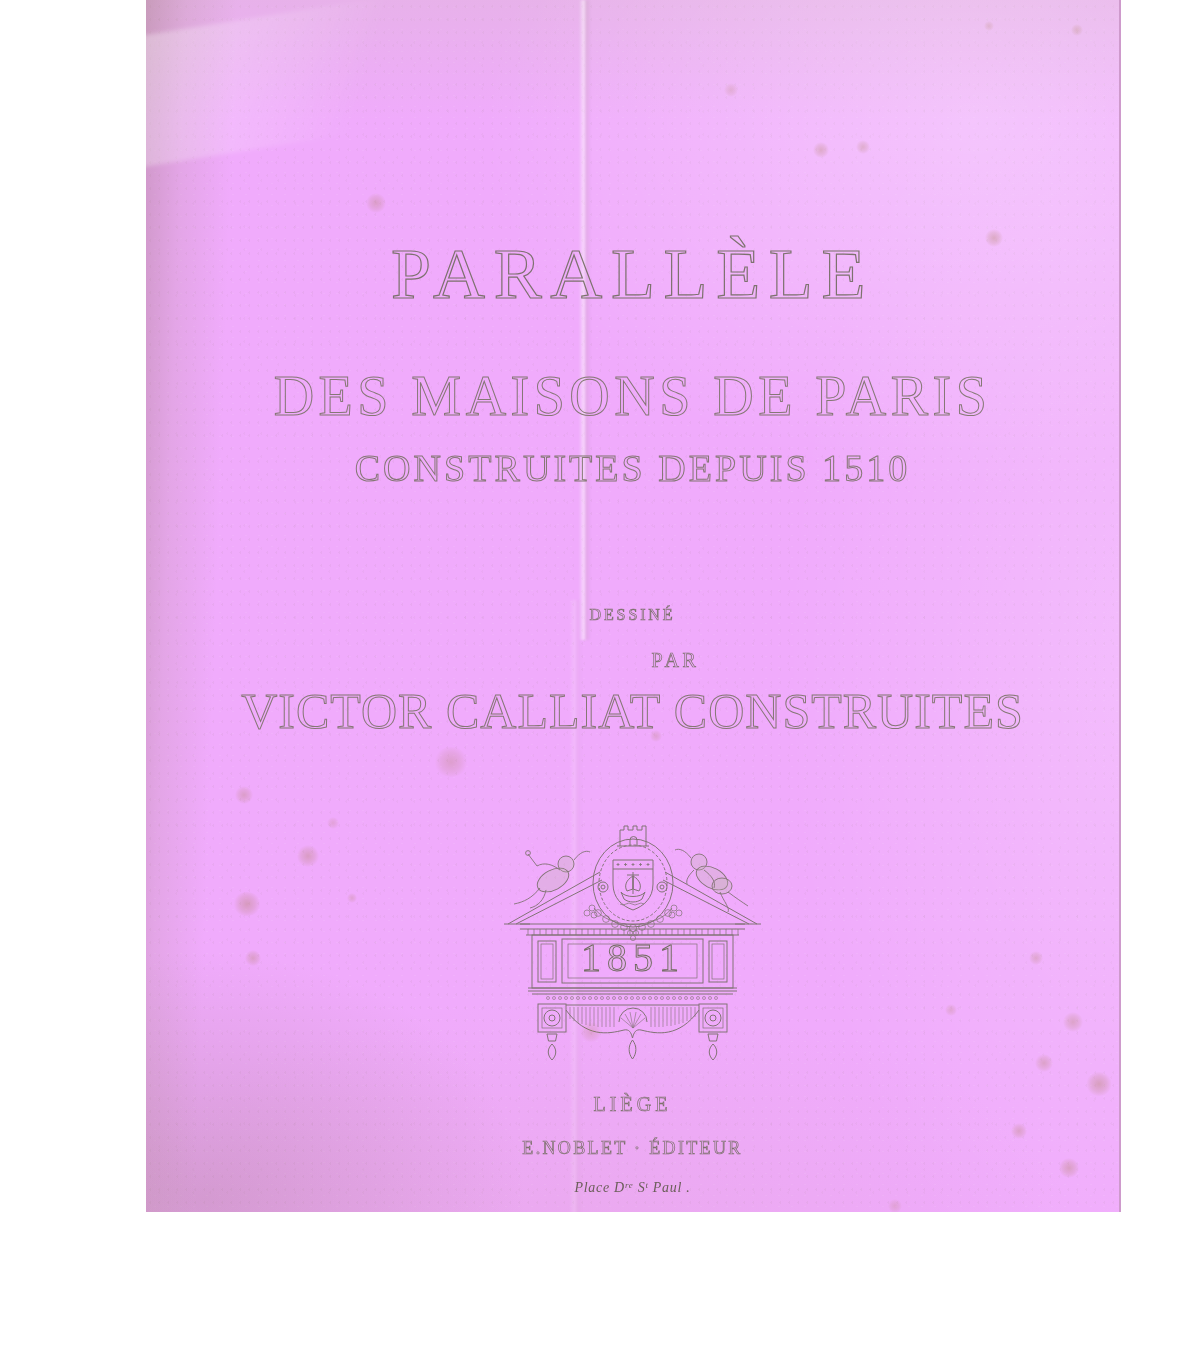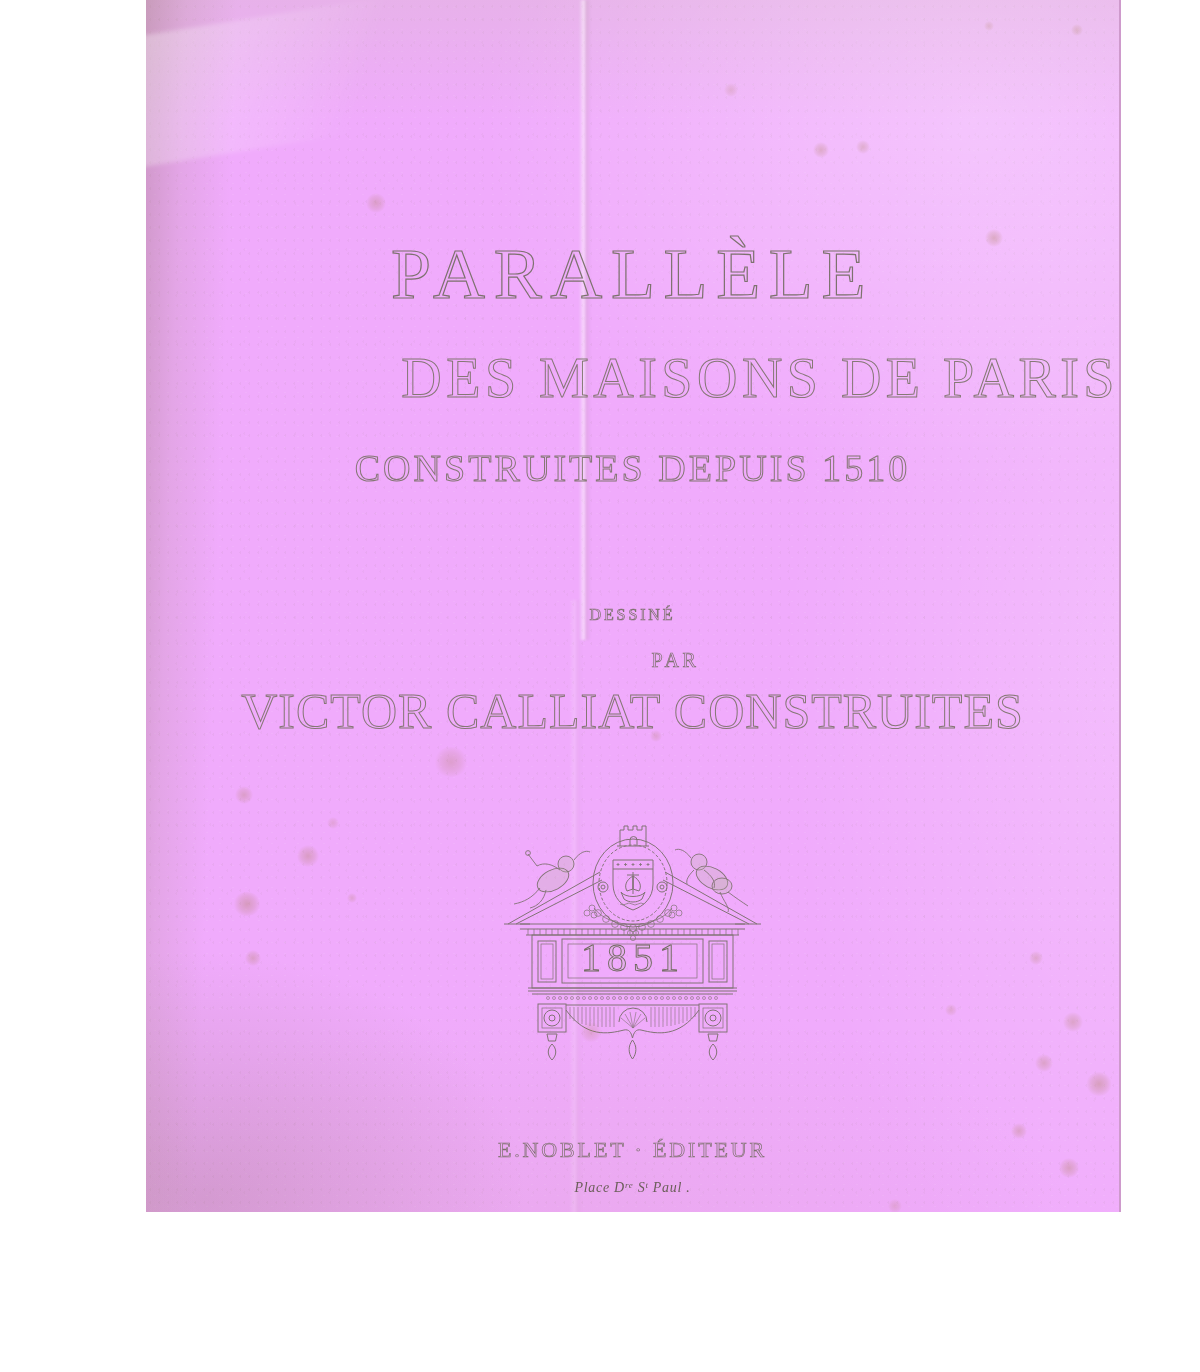--- a/index.html
+++ b/index.html
@@ -58,28 +58,28 @@
   .eng{
     position:absolute;left:0;width:100%;text-align:center;line-height:1;white-space:nowrap;
     color:rgba(118,111,98,0.65);letter-spacing:.1em;
   }
   @supports (-webkit-text-stroke: 1px gray){
     .eng{color:transparent;-webkit-text-stroke:1px rgba(118,111,98,0.88);}
     .eng.fine{-webkit-text-stroke:0.7px rgba(112,106,93,0.9);}
     .eng.bold{-webkit-text-stroke:1.2px rgba(112,106,94,0.9);}
   }
   .t1{top:238px;font-size:72px;letter-spacing:.12em;}
-  .t2{top:350px;font-size:56px;letter-spacing:.08em;text-align:right;}
+  .t2{top:368px;font-size:56px;letter-spacing:.08em;}
   .t3{top:449px;font-size:38px;letter-spacing:.08em;}
   .t4{top:524px;font-size:38px;letter-spacing:.10em;}
   .t5{top:607px;font-size:16px;letter-spacing:.18em;}
   .t6{top:650px;font-size:20px;letter-spacing:.18em;padding-left:43px;}
   .t7{top:686px;font-size:50px;letter-spacing:.02em;}
   .t8{top:1094px;font-size:20px;letter-spacing:.20em;}
-  .t9{top:1139px;font-size:22px;letter-spacing:.13em;}
+  .t9{top:1139px;font-size:18px;letter-spacing:.13em;}
   .addr{
     position:absolute;left:0;top:1180px;width:100%;text-align:center;
     font-size:14px;font-style:italic;color:rgba(95,88,76,0.92);letter-spacing:.05em;
   }
   .addr .sup{font-size:9px;vertical-align:4px;font-style:italic;}
   
   .vignette{position:absolute;left:344px;top:820px;width:285px;height:256px;}
   
   .spot{
     position:absolute;border-radius:50%;transform:translate(-50%,-50%);pointer-events:none;
@@ -242,20 +242,21 @@
           <path d="M143 208 L131 198 M143 208 L135 194 M143 208 L140 192 M143 208 L146 192 M143 208 L151 194 M143 208 L155 198"></path>
         </g>
 
         <path d="M142.5 220 c4.5 6 4.5 13 0 19 c-4.5 -6 -4.5 -13 0 -19 z"></path>
         <path d="M57 214 h10 l-1.5 7 h-7 z M62 224 c5 5 5 11 0 16 c-5 -5 -5 -11 0 -16 z"></path>
         <path d="M218 214 h10 l-1.5 7 h-7 z M223 224 c5 5 5 11 0 16 c-5 -5 -5 -11 0 -16 z"></path>
       </g>
       <text x="143" y="151" text-anchor="middle" font-family="Liberation Serif, DejaVu Serif, serif" font-size="40" letter-spacing="6" fill="rgba(185,178,164,0.18)" stroke="#6f6a5e" stroke-width="0.9">1851</text>
     </svg>
 
+    <div class="eng fine t8">LIÈGE</div>
     <div class="eng fine t9">E.NOBLET · ÉDITEUR</div>
     <div class="addr"><span>Place D</span><span class="sup">re</span><span> S</span><span class="sup">t</span><span> Paul .</span></div>
 
     <div>
       <div class="spot" style="left:230px;top:203px;width:20px;height:20px;opacity:.5"></div>
       <div class="spot" style="left:585px;top:90px;width:14px;height:14px;opacity:.35"></div>
       <div class="spot" style="left:675px;top:150px;width:16px;height:16px;opacity:.5"></div>
       <div class="spot" style="left:717px;top:147px;width:14px;height:14px;opacity:.45"></div>
       <div class="spot" style="left:848px;top:238px;width:18px;height:18px;opacity:.55"></div>
       <div class="spot" style="left:931px;top:30px;width:12px;height:12px;opacity:.4"></div>

